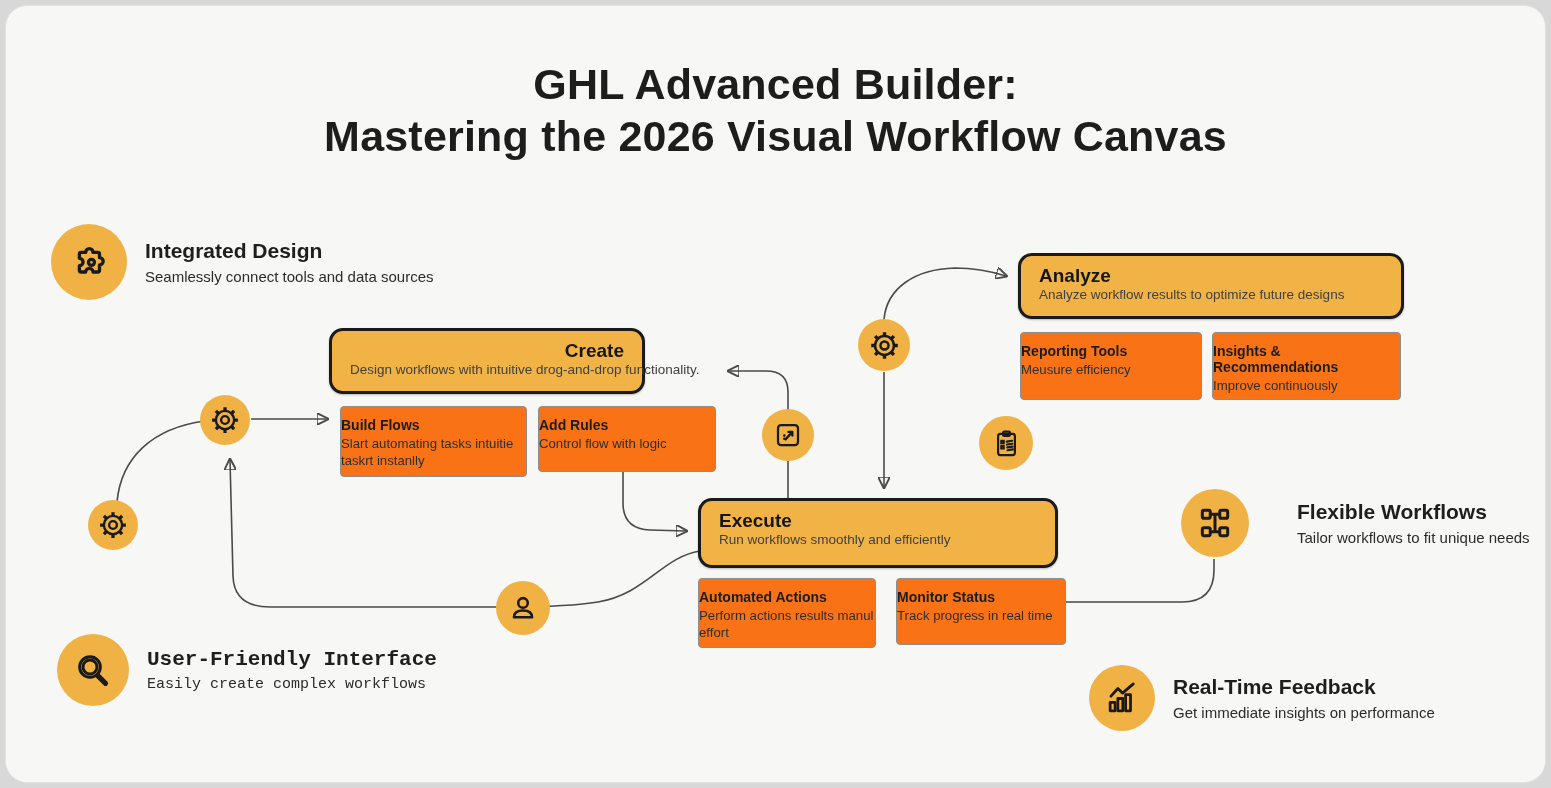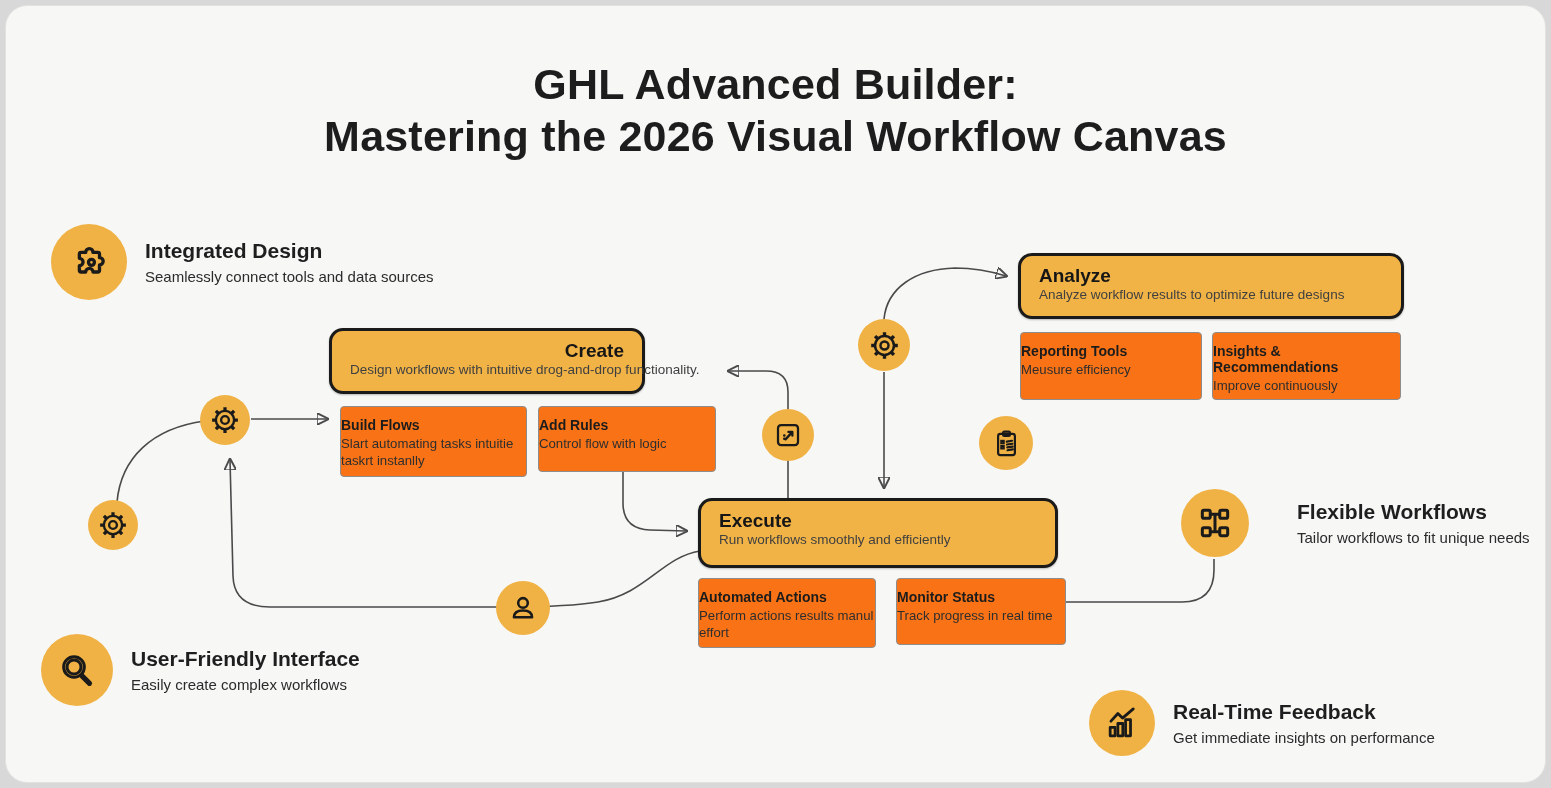--- a/index.html
+++ b/index.html
@@ -89,21 +89,21 @@
         <path d="M8.5 6.5 h1.6 a2.1 2.1 0 1 1 4.2 0 H17 a1 1 0 0 1 1 1 v2 a2.1 2.1 0 1 1 0 4.2 v3 a1 1 0 0 1 -1 1 h-2.7 a2.1 2.1 0 1 0 -4.2 0 H7.5 a1 1 0 0 1 -1 -1 v-2.6 a2.1 2.1 0 1 0 0 -4.2 V7.5 a1 1 0 0 1 1 -1 z"></path>
         <circle cx="13.4" cy="12.2" r="1.7"></circle>
       </svg>
     </div>
     <div class="ftext">
       <div class="ftitle">Integrated Design</div>
       <div class="fsub">Seamlessly connect tools and data sources</div>
     </div>
   </div>
 
-  <div class="feature" style="left:41px; top:634px;">
+  <div class="feature" style="left:57px; top:634px;font-family:Liberation Mono, monospace;">
     <div class="fcircle" style="width:72px;height:72px;">
       <svg class="icon" width="40" height="40" viewBox="0 0 24 24" fill="none" stroke="#1a1a1a" stroke-width="1.8" stroke-linecap="round">
         <circle cx="10.2" cy="10.2" r="6.2"></circle>
         <circle cx="10.2" cy="10.2" r="4.2"></circle>
         <path d="M15 15.5 L19.5 20" stroke-width="3.1"></path>
       </svg>
     </div>
     <div class="ftext">
       <div class="ftitle">User-Friendly Interface</div>
       <div class="fsub">Easily create complex workflows</div>
@@ -119,21 +119,21 @@
         <rect x="15" y="15" width="5" height="5" rx="1"></rect>
         <path d="M9 6.5 H15 M9 17.5 H15 M12 6.5 V17.5"></path>
       </svg>
     </div>
     <div class="ftext">
       <div class="ftitle">Flexible Workflows</div>
       <div class="fsub">Tailor workflows to fit unique needs</div>
     </div>
   </div>
 
-  <div class="feature" style="left:1089px; top:690px;justify-content:flex-end;">
+  <div class="feature" style="left:1089px; top:665px;justify-content:flex-end;">
     <div class="fcircle" style="width:66px;height:66px;">
       <svg class="icon" width="37" height="37" viewBox="0 0 24 24" fill="none" stroke="#1a1a1a" stroke-width="1.8" stroke-linejoin="round">
         <rect x="4" y="14.5" width="3.2" height="5.5"></rect>
         <rect x="9" y="12" width="3.2" height="8"></rect>
         <rect x="14" y="9.5" width="3.2" height="10.5"></rect>
         <path d="M4.5 10.5 L9 5.5 L12 8.5 L19 2.5" stroke-linecap="round"></path>
       </svg>
     </div>
     <div class="ftext">
       <div class="ftitle">Real-Time Feedback</div>

